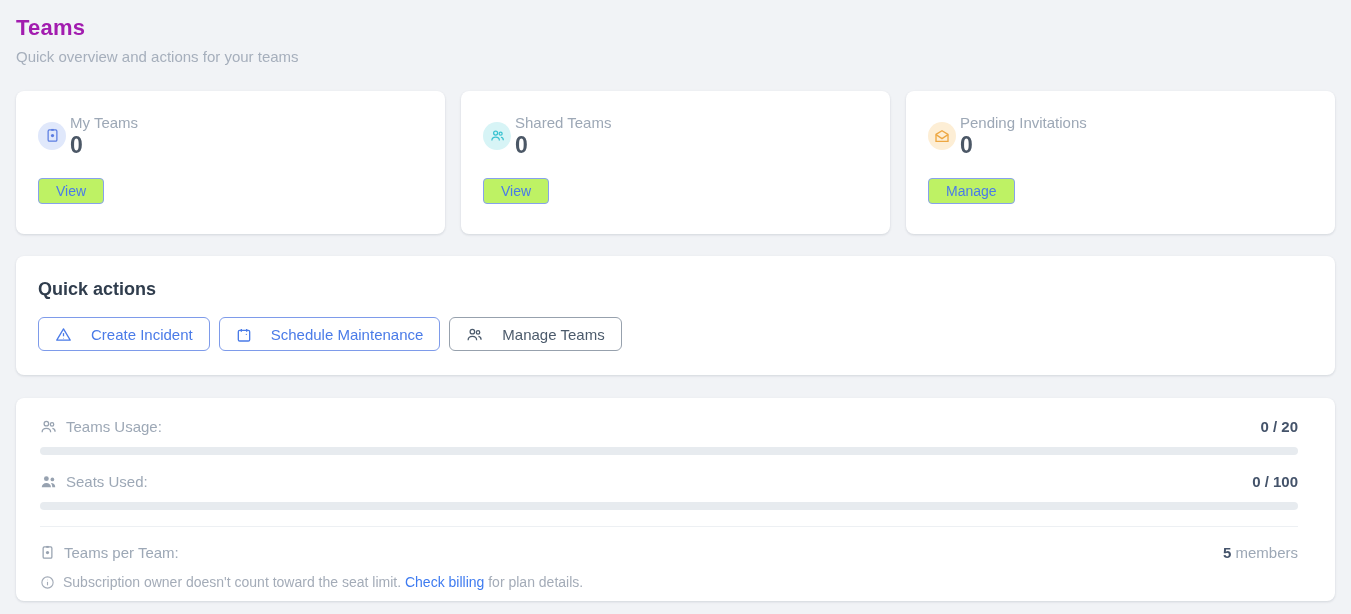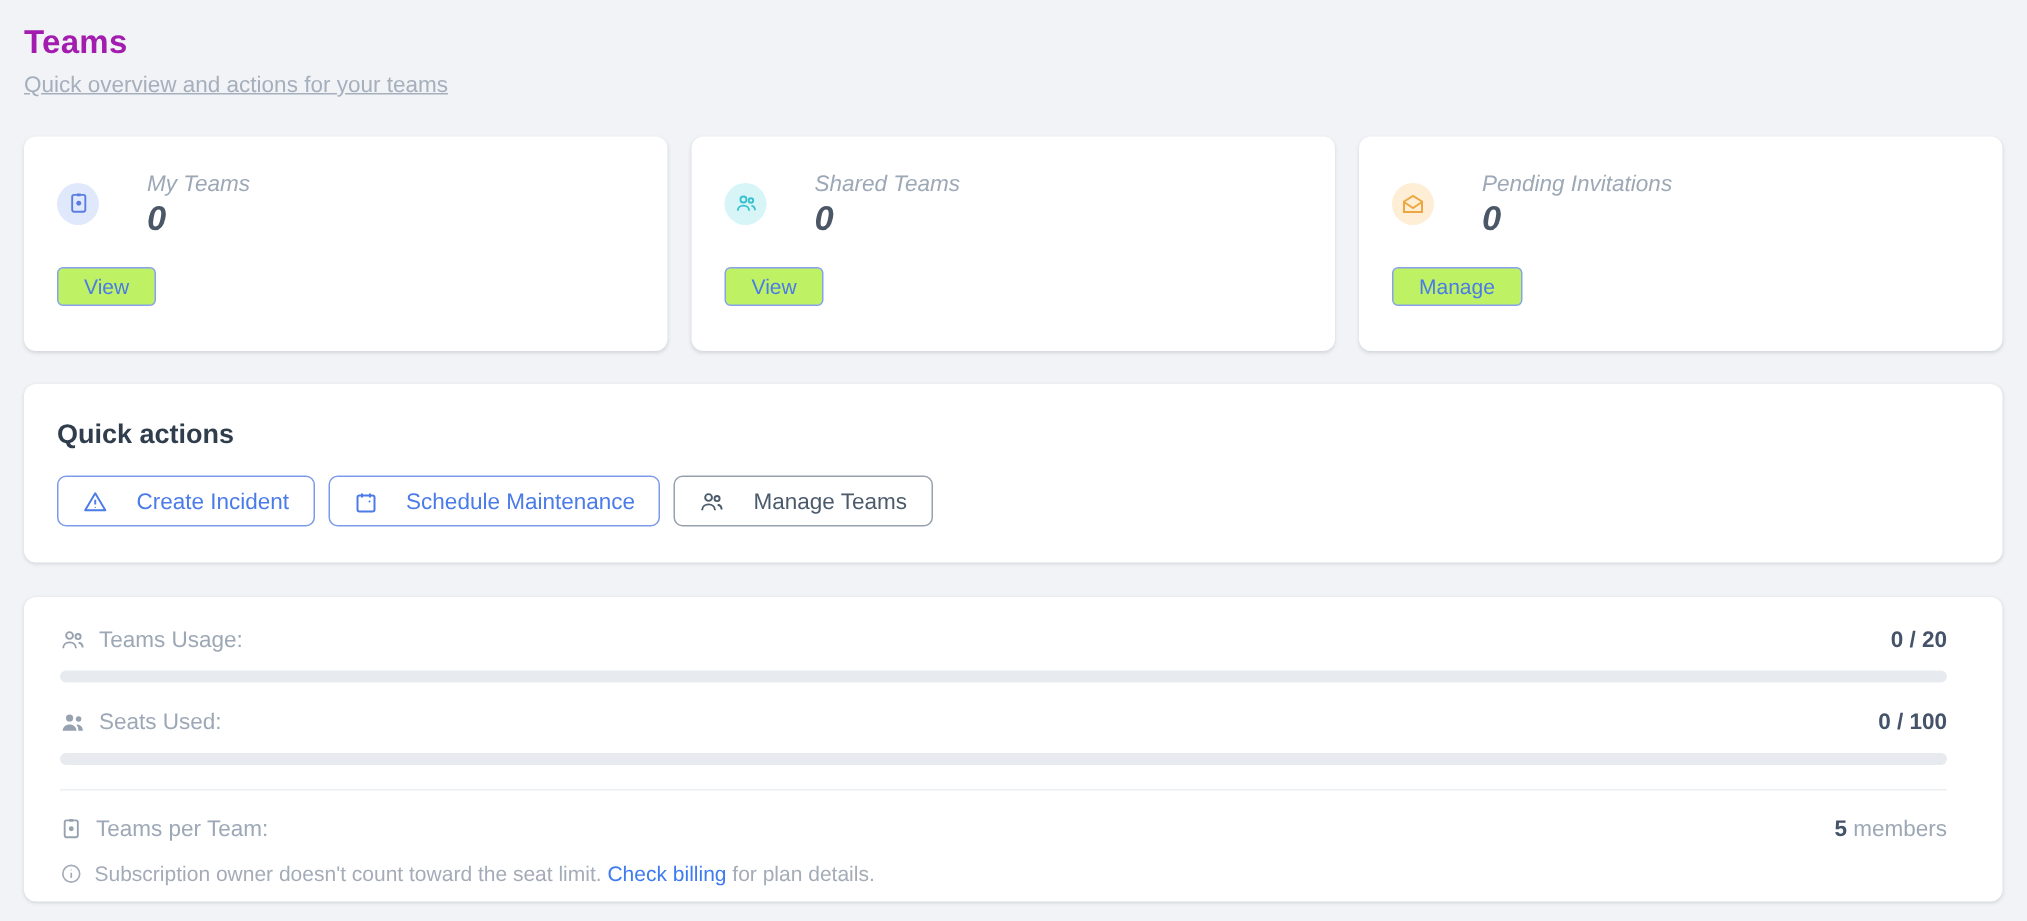--- a/index.html
+++ b/index.html
@@ -8,39 +8,39 @@
     background: #f1f3f6;
     font-family: "Liberation Sans", "DejaVu Sans", sans-serif;
     color: #3c4a5d;
     overflow: hidden;
   }
   .page { padding: 15px 16px 16px 16px; }
 
   
   .header-row { display: flex; justify-content: space-between; align-items: flex-start; }
   .page-title { font-size: 22px; font-weight: 700; color: #a21caf; letter-spacing: .2px; }
-  .page-subtitle { font-size: 15px; color: #a6afbc; margin-top: 7px; text-decoration: underline; }
+  .page-subtitle { font-size: 15px; color: #a6afbc; margin-top: 7px; }
   .btn-primary {
     background: #5b7de2; color: #ffffff; border: none; border-radius: 6px;
     font-size: 15px; font-family: inherit; padding: 9px 16px 9px 13px;
     display: inline-flex; align-items: center; gap: 7px; cursor: pointer;
     margin-top: 9px;
   }
   .btn-primary svg { display: block; }
 
   
   .card {
     background: #ffffff; border-radius: 8px;
     box-shadow: 0 1px 3px rgba(40,50,70,.10), 0 1px 2px rgba(40,50,70,.05);
   }
 
   
   .stats-row { display: flex; gap: 16px; margin-top: 26px; }
   .stat-card { flex: 1; height: 143px; padding: 23px 22px 20px 22px; }
-  .stat-top { display: flex; align-items: center; gap: 32px; font-style: italic; }
+  .stat-top { display: flex; align-items: center; gap: 4px; }
   .icon-circle {
     width: 28px; height: 28px; border-radius: 50%;
     display: flex; align-items: center; justify-content: center; flex: 0 0 28px;
   }
   .icon-circle.blue   { background: #e0e8fb; color: #5b7de2; }
   .icon-circle.teal   { background: #d7f4f6; color: #38c2d0; }
   .icon-circle.orange { background: #fdeeD5; color: #eda742; }
   .stat-label { font-size: 15px; color: #9da8b6; }
   .stat-value { font-size: 23px; font-weight: 700; color: #4b5766; margin-top: 3px; line-height: 1; }
   .btn-outline-sm {

